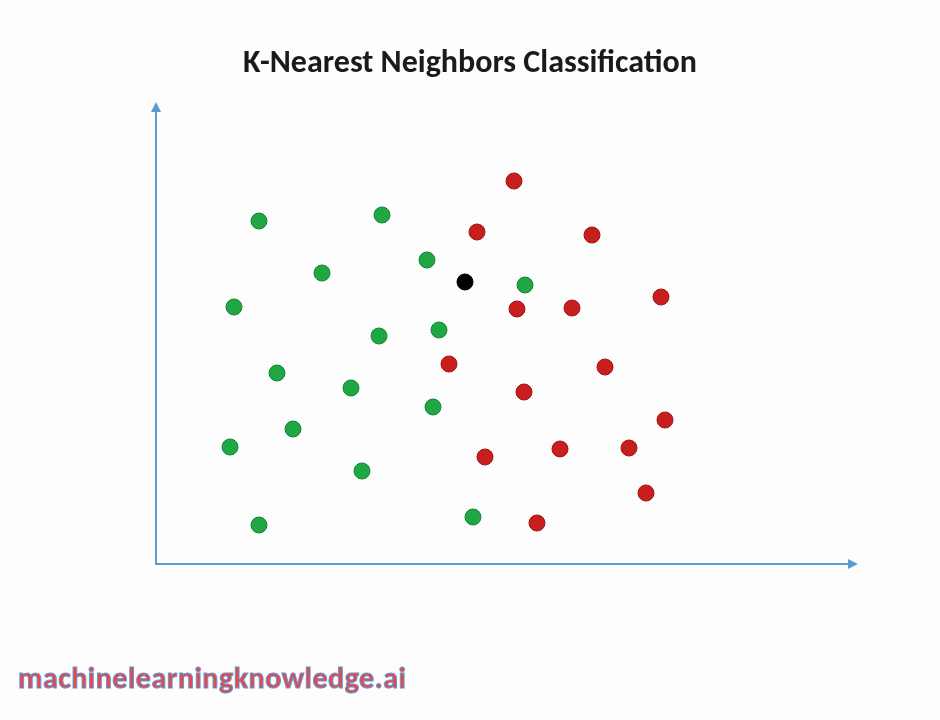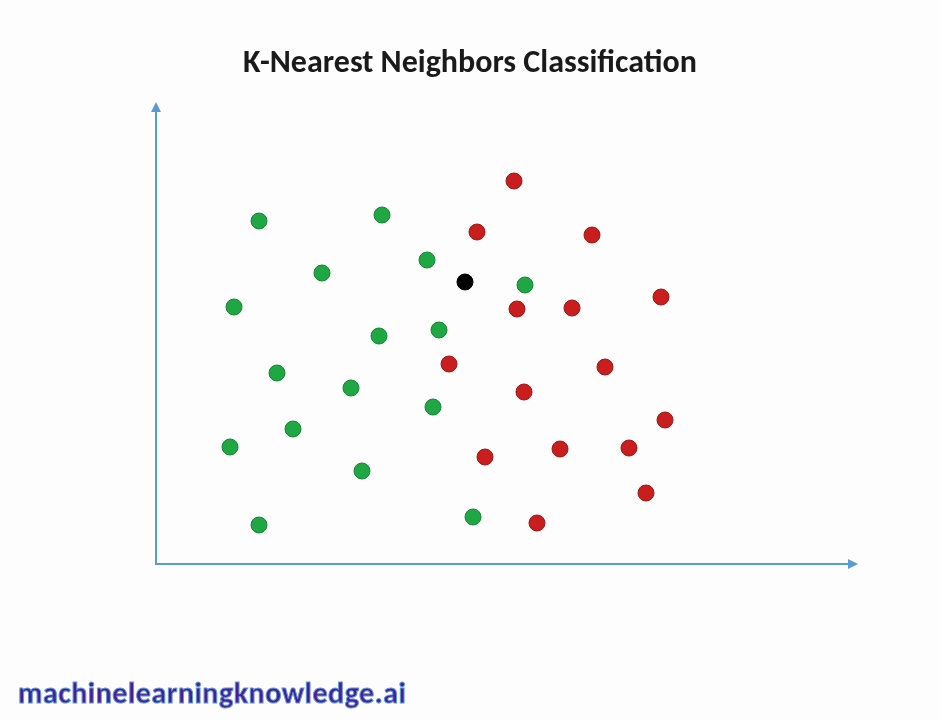--- a/index.html
+++ b/index.html
@@ -70,24 +70,24 @@
       height: 17px;
       border-radius: 50%;
       transform: translate(-50%, -50%);
     }
     .dot.green { background: #1fa744; border: 1px solid #178536; }
     .dot.red { background: #c81e1e; border: 1px solid #a01717; }
     .dot.black { background: #000000; border: 1px solid #000; }
     .watermark {
       position: absolute;
       left: 18px;
-      bottom: 9px;
+      bottom: 24px;
       font-size: 30px;
       font-weight: 600;
-      color: #4c1d95;
+      color: #ef4444;
       -webkit-text-stroke: 1px #5b9bd5;
       letter-spacing: 0.5px;
     }
   </style>
 </head>
 <body>
 
 <div class="title">K-Nearest Neighbors Classification</div>
 
 <div class="chart-area">

